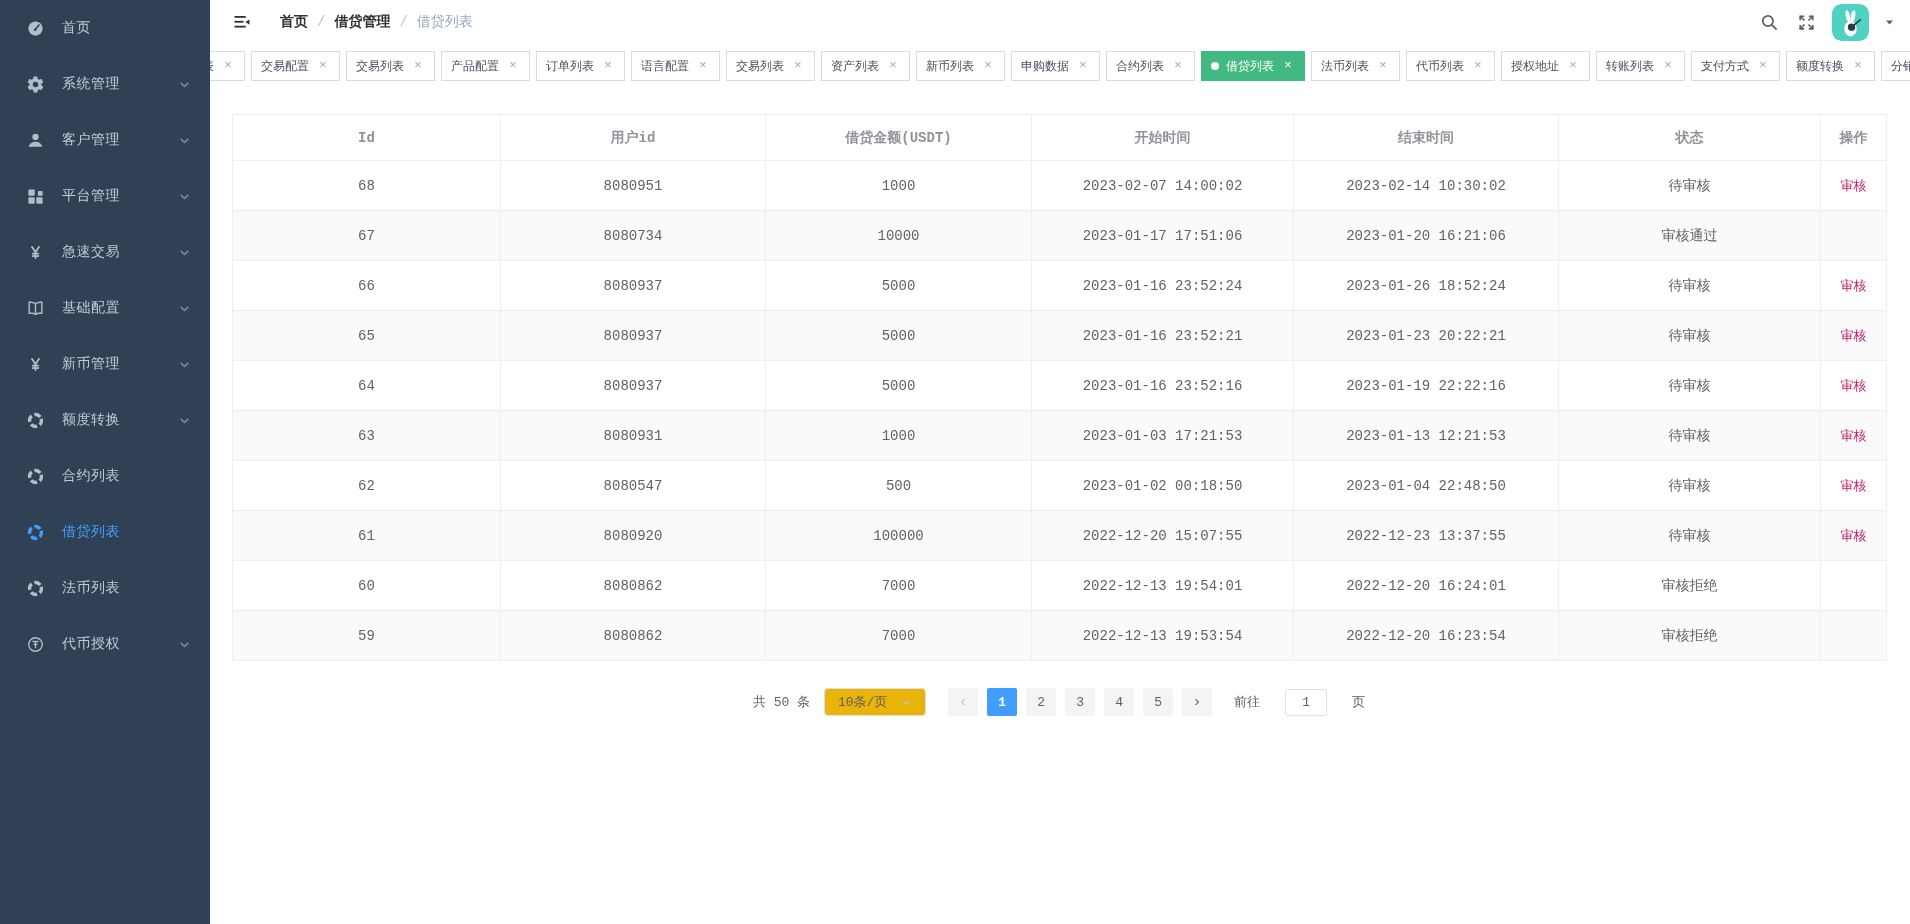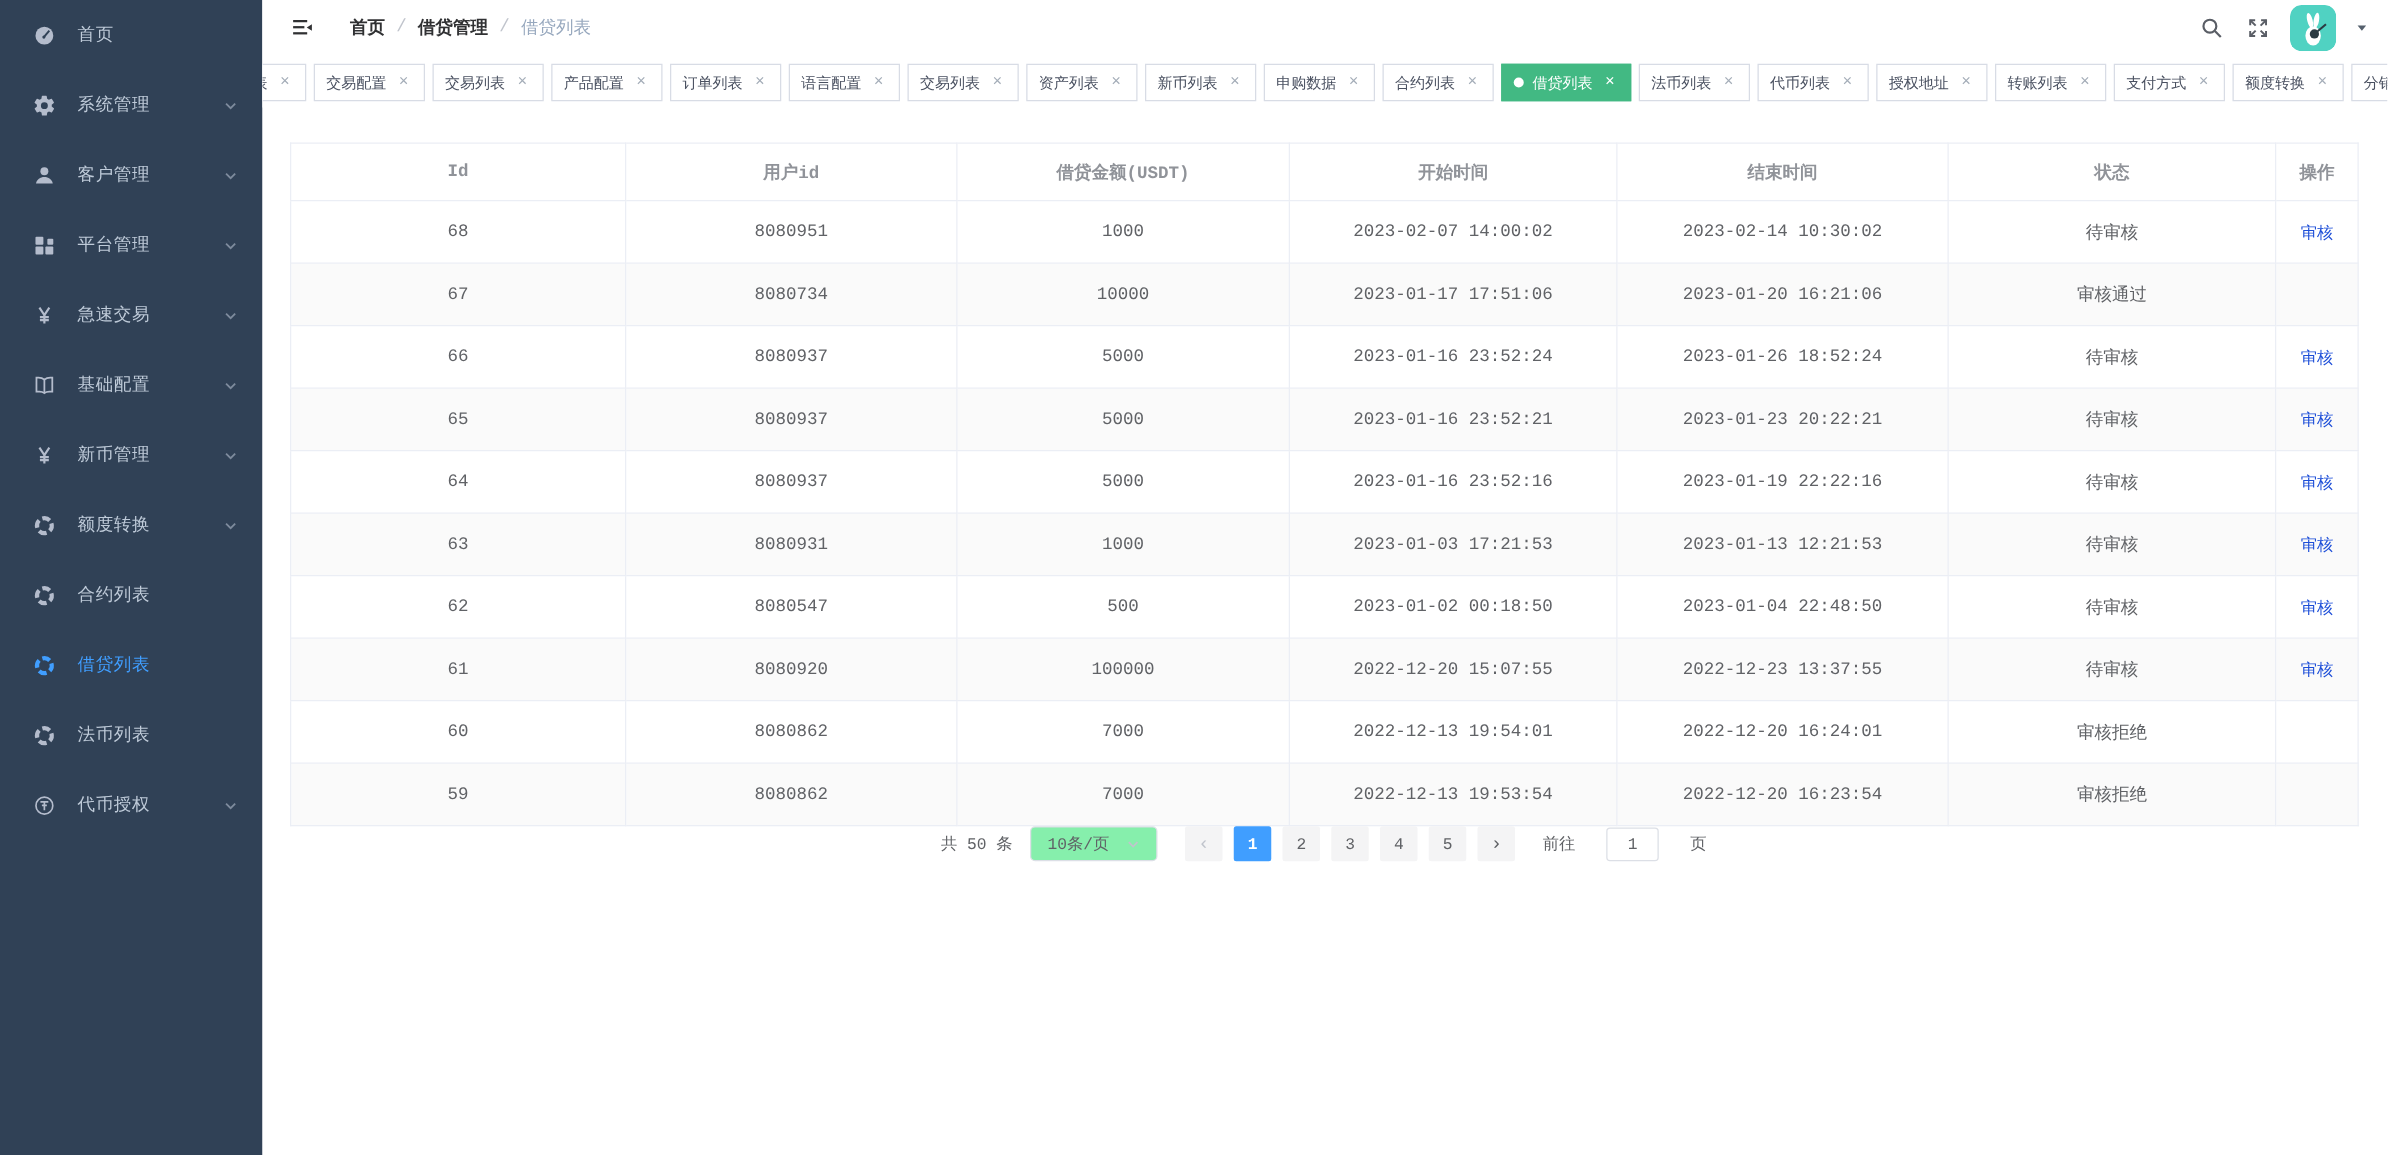--- a/index.html
+++ b/index.html
@@ -44,26 +44,26 @@
   .tag.active { background:#42b983; border-color:#42b983; color:#fff; }
   .tag.active .tag-close { color:#fff; }
   .tag .dot { width:8px; height:8px; border-radius:50%; background:#fff; margin-right:7px; }
 
   
   .content { padding:28px 24px 0 22px; }
   table.data { border-collapse:collapse; table-layout:fixed; width:1654px; }
   table.data th { height:46px; font-size:14px; font-weight:700; color:#909399; border:1px solid #ebeef5; background:#fff; text-align:center; }
   table.data td { height:50px; font-size:14px; color:#606266; border:1px solid #ebeef5; text-align:center; background:#fff; }
   tr.stripe td { background:#fafafa; }
-  a.audit { color:#1d4ed8; text-decoration:none; font-size:13px; cursor:pointer; }
-
-  
-  .pagination { width:1654px; display:flex; align-items:center; justify-content:center; font-size:13px; color:#606266; gap:0; }
+  a.audit { color:#be185d; text-decoration:none; font-size:13px; cursor:pointer; }
+
+  
+  .pagination { width:1654px; margin-top:27px; display:flex; align-items:center; justify-content:center; font-size:13px; color:#606266; gap:0; }
   .pg-total { margin-right:14px; }
-  .page-size { width:102px; height:28px; border:1px solid #dcdfe6; border-radius:4px; display:flex; align-items:center; justify-content:center; gap:14px; color:#606266; cursor:pointer; margin-right:22px; background:#86efac; }
+  .page-size { width:102px; height:28px; border:1px solid #dcdfe6; border-radius:4px; display:flex; align-items:center; justify-content:center; gap:14px; color:#606266; cursor:pointer; margin-right:22px; background:#eab308; }
   .page-size svg { width:11px; height:11px; color:#c0c4cc; }
   .pager { display:flex; align-items:center; gap:9px; }
   .page-btn { min-width:30px; height:28px; padding:0 4px; background:#f4f4f5; color:#606266; border-radius:2px; display:flex; align-items:center; justify-content:center; cursor:pointer; font-size:13px; }
   .page-btn.active { background:#409eff; color:#fff; font-weight:700; cursor:default; }
   .page-btn.nav { font-size:15px; }
   .page-btn.disabled { color:#c0c4cc; cursor:not-allowed; }
   .goto { margin-left:22px; display:flex; align-items:center; gap:25px; }
   .goto input { width:42px; height:27px; border:1px solid #dcdfe6; border-radius:3px; text-align:center; font-size:13px; color:#606266; outline:none; font-family:inherit; }
 </style>
 </head>

